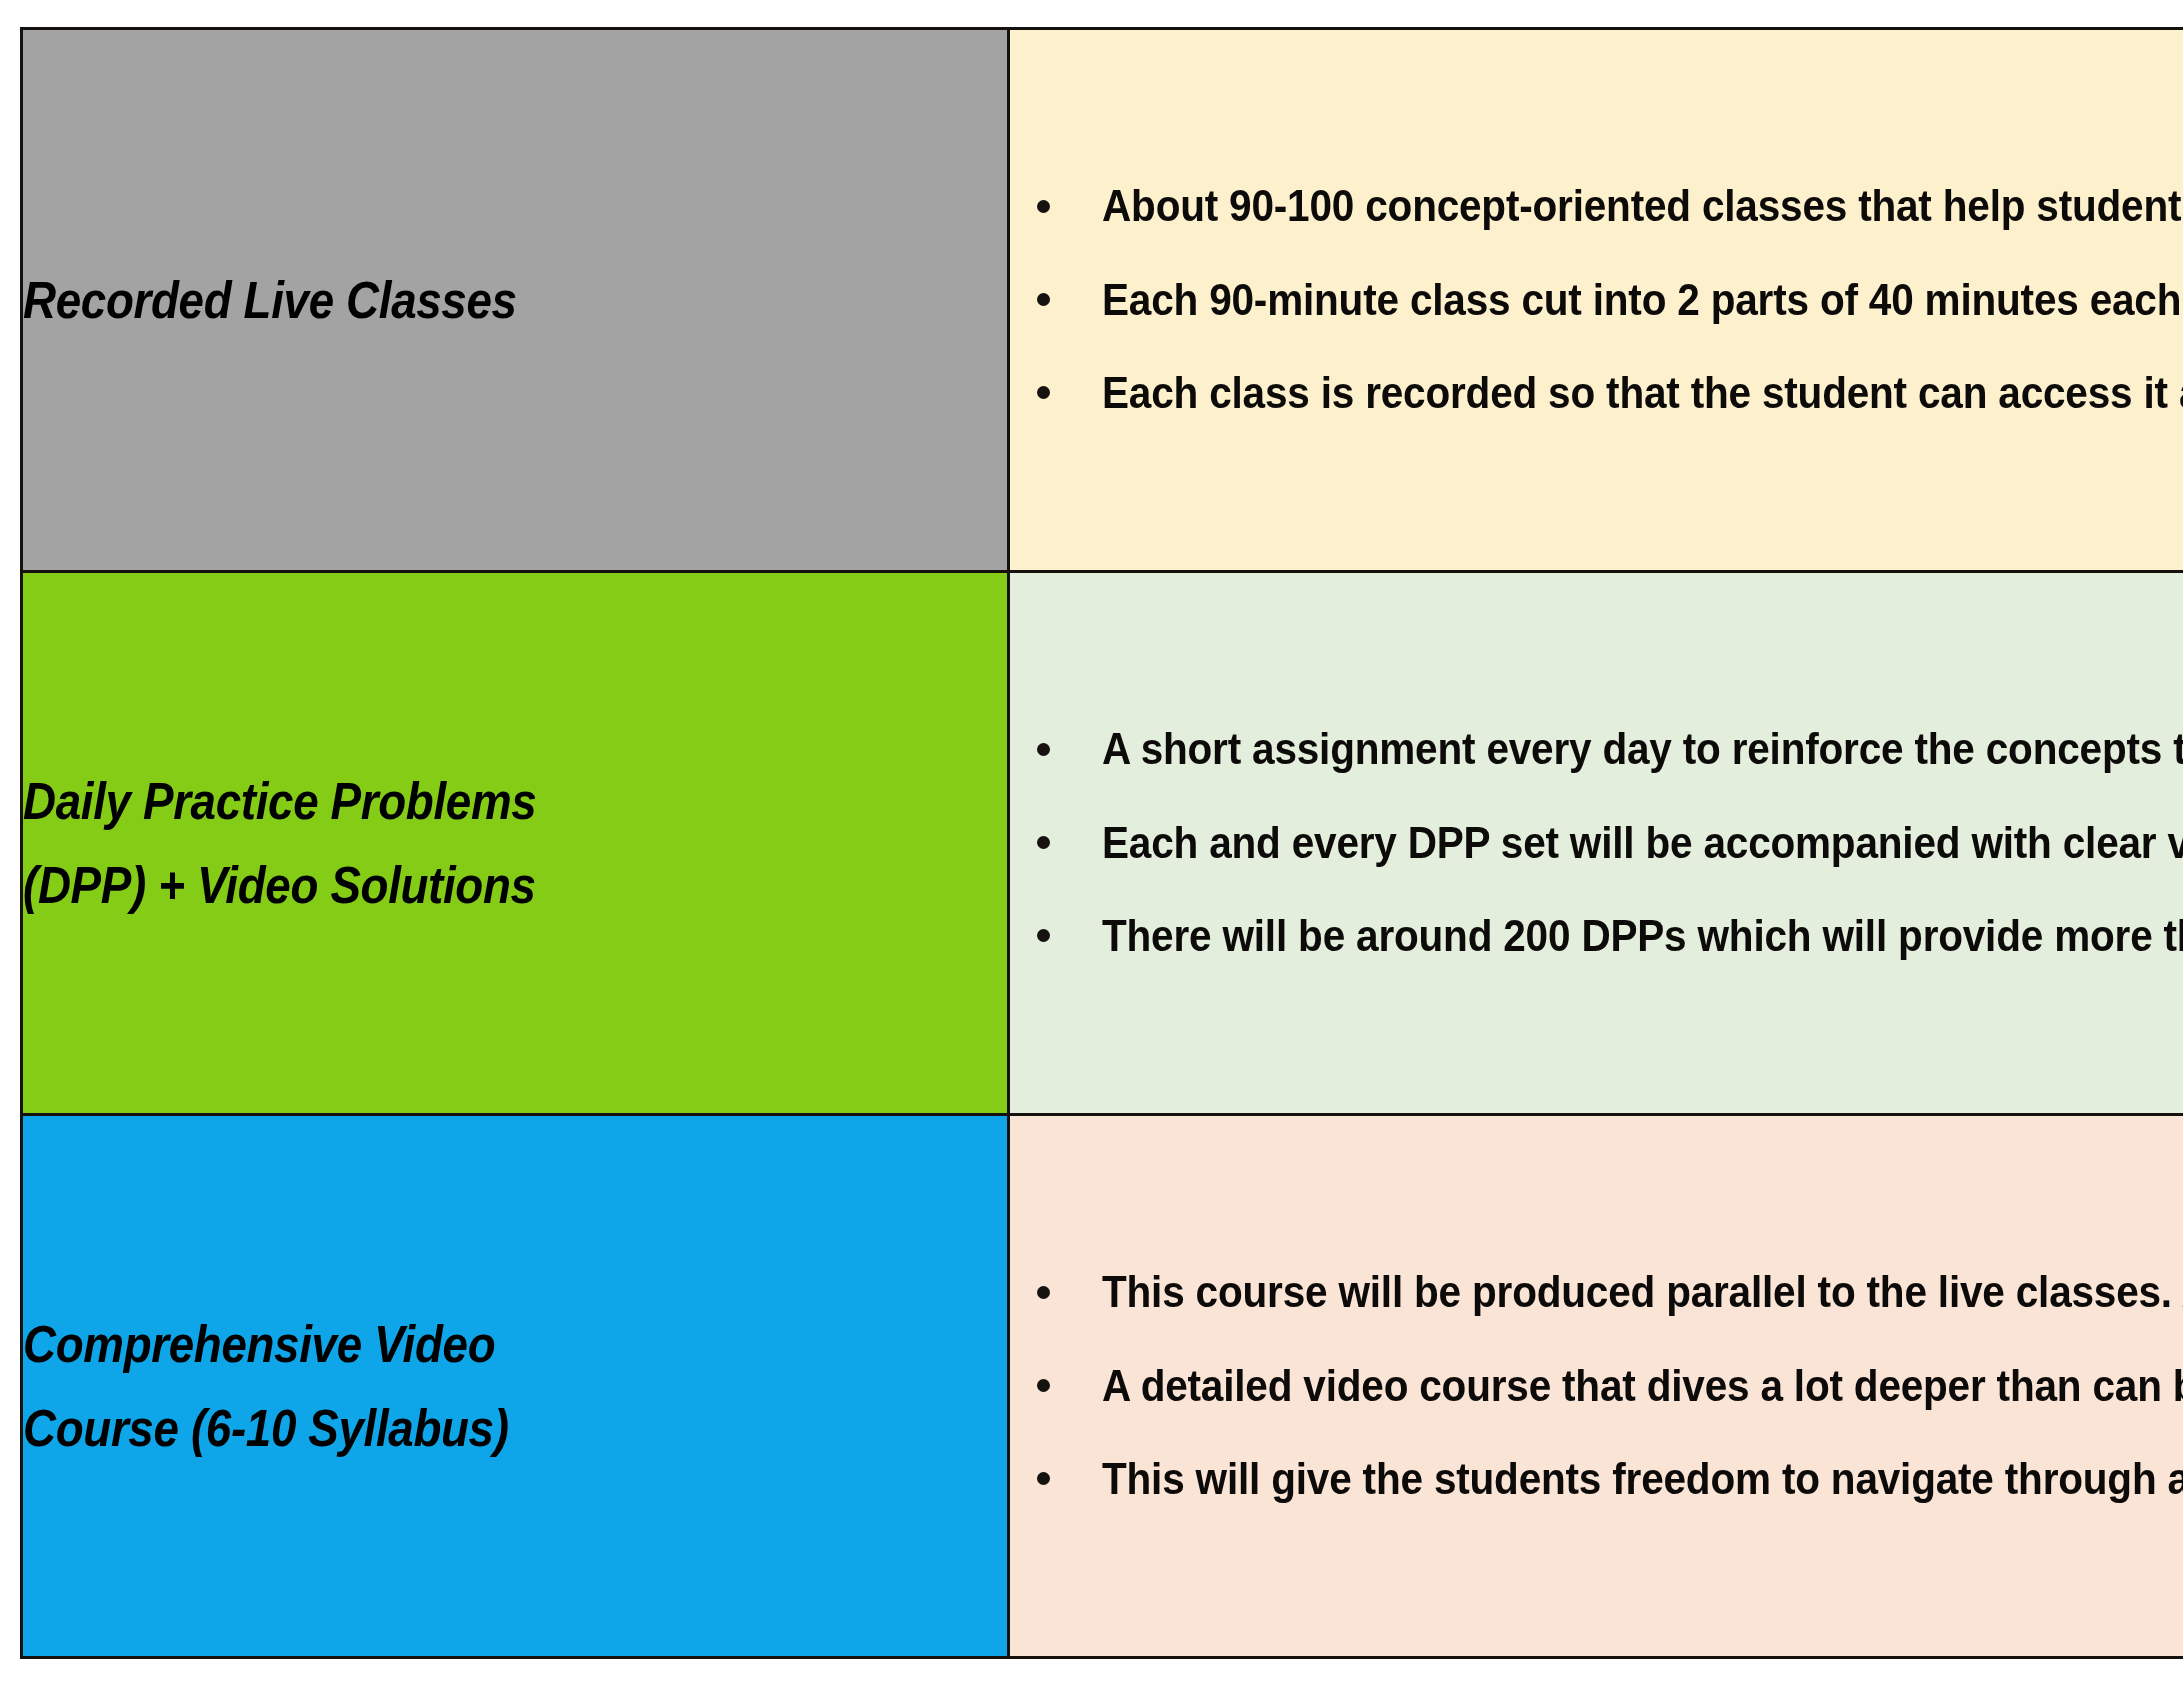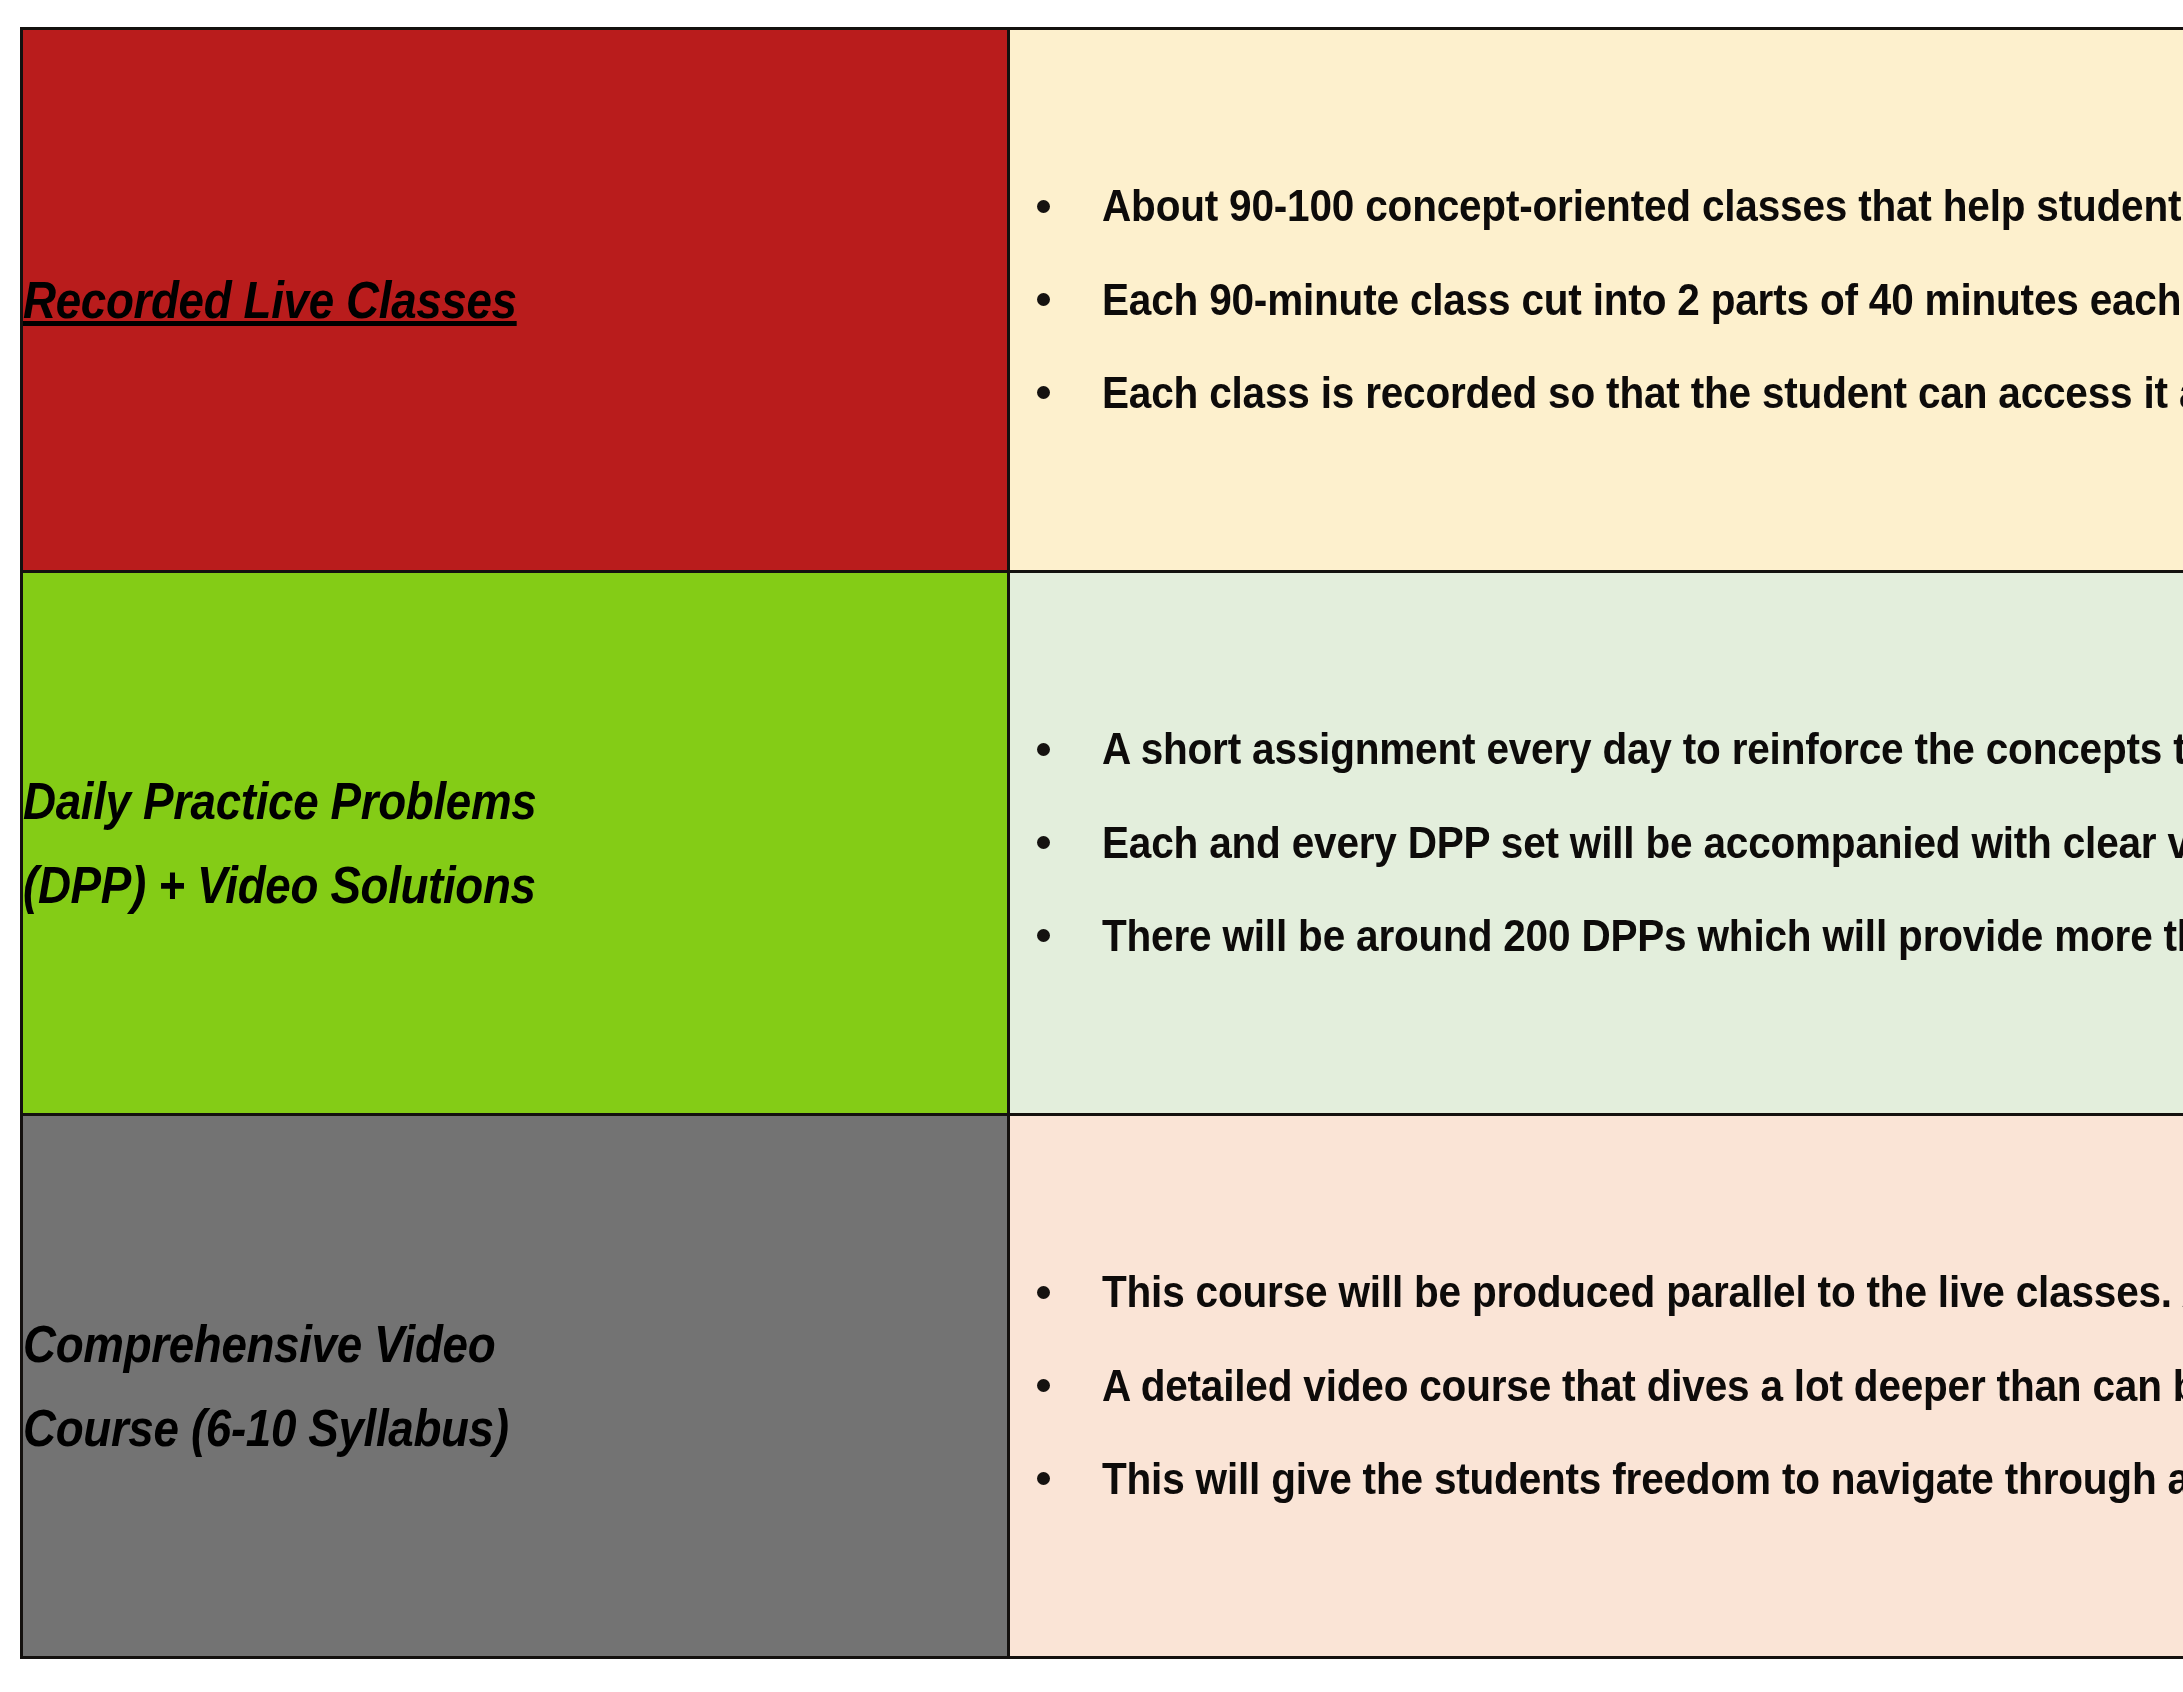--- a/index.html
+++ b/index.html
@@ -92,25 +92,25 @@
     font-size: 45px;
     line-height: 1.12;
     color: #0d0b0a;
     letter-spacing: -0.2px;
     transform: scaleX(0.9);
     transform-origin: left center;
     white-space: nowrap;
   }
 
   
-  .tint-yellow-strong { background: #b91c1c; text-decoration: underline; }
+  .tint-yellow-strong { background: #a3a3a3; }
   .tint-yellow-soft   { background: #FDF0CD; }
   .tint-green-strong  { background: #84cc16; }
   .tint-green-soft    { background: #E3EEDC; }
-  .tint-orange-strong { background: #737373; }
+  .tint-orange-strong { background: #0ea5e9; }
   .tint-orange-soft   { background: #FAE4D6; }
 </style>
 </head>
 <body>
 
 <table id="features-table">
   <tbody>
 
     <tr>
       <td class="label-cell tint-yellow-strong">

